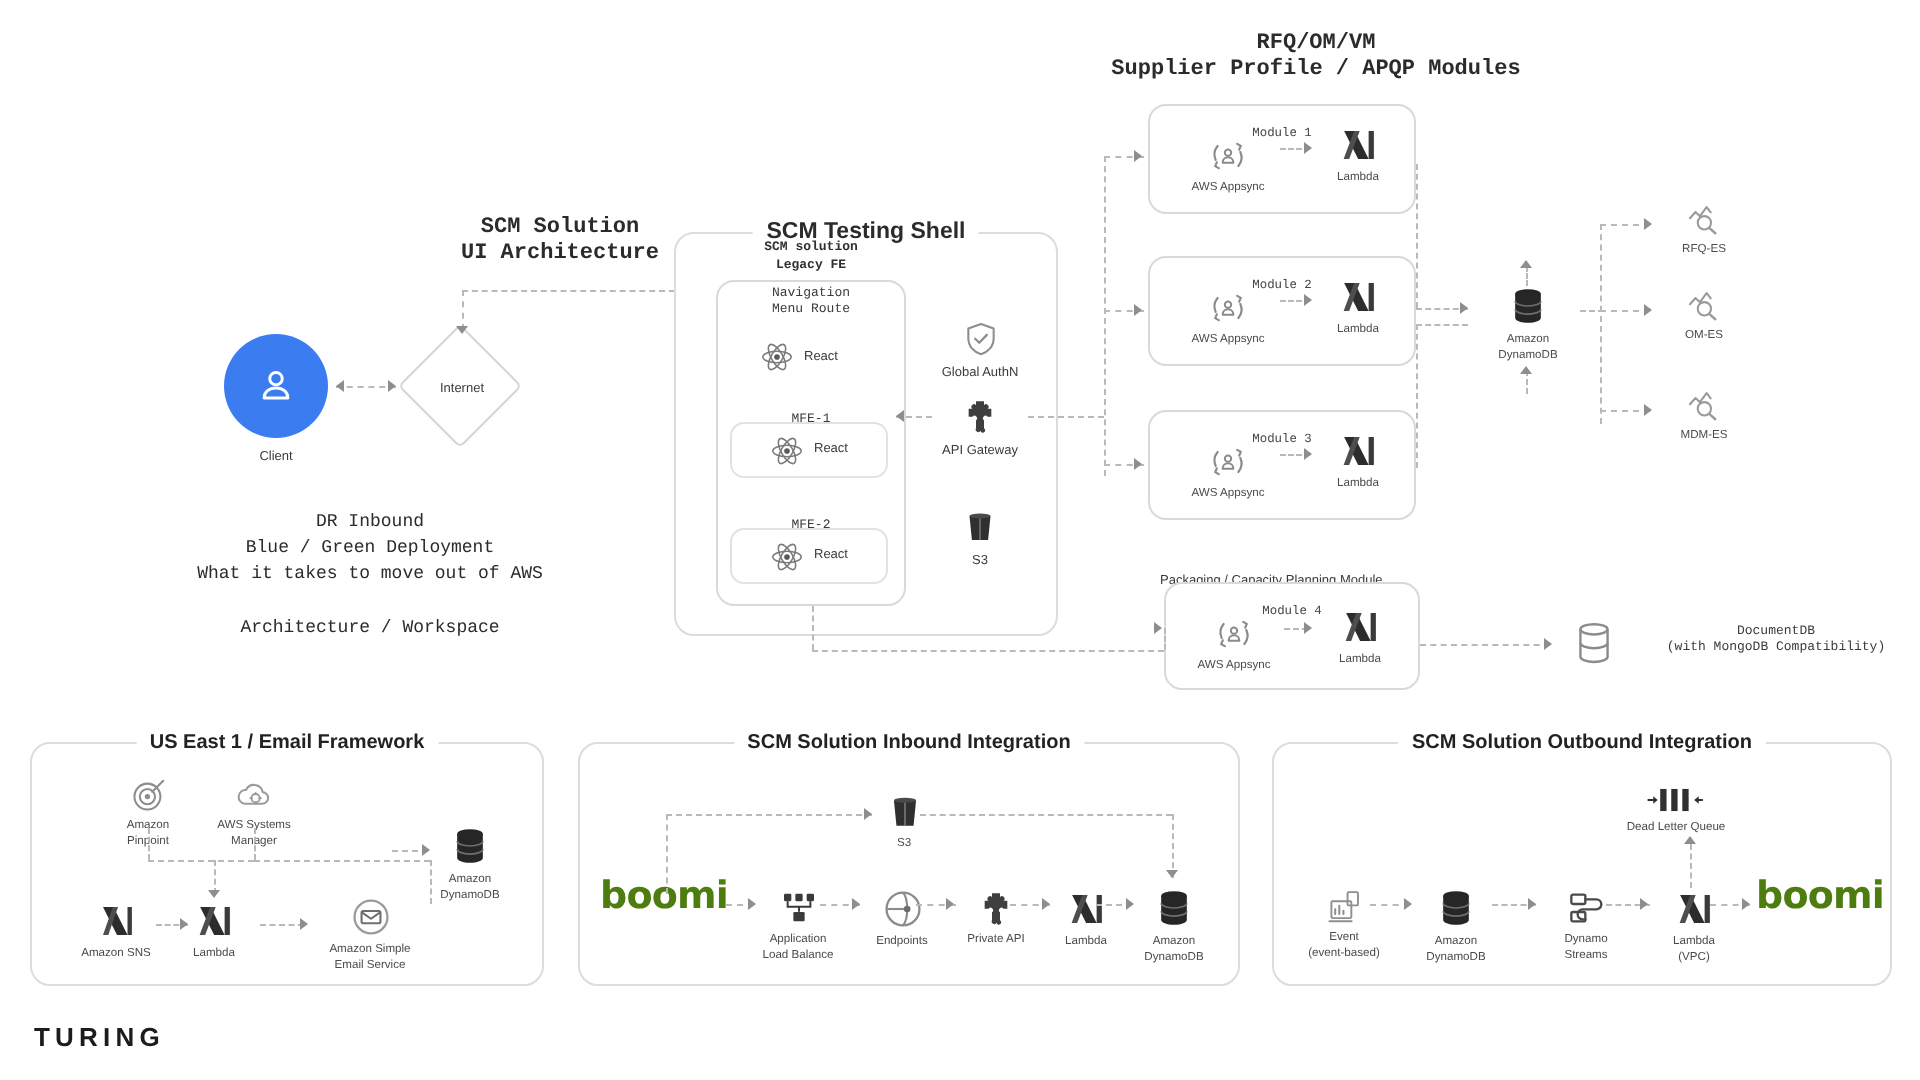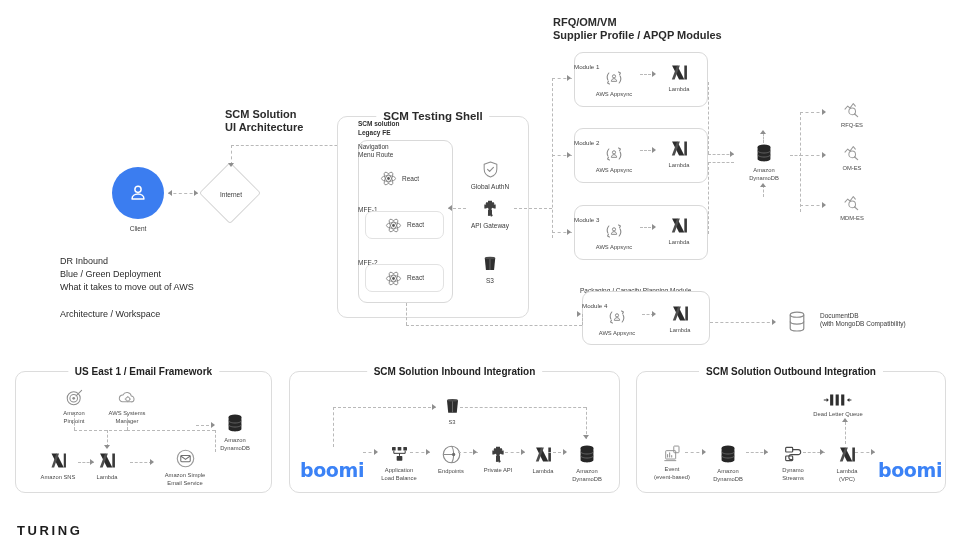--- a/index.html
+++ b/index.html
@@ -3,21 +3,21 @@
 <meta charset="utf-8">
 <style>
   * { box-sizing: border-box; margin:0; padding:0; }
   html,body { background:#ffffff; }
   body {
     width:960px; height:540px; position:relative;
     font-family:"Liberation Sans", sans-serif;
     color:#2f2f2f; overflow:hidden;
   }
   .abs { position:absolute; }
-  .ctr { text-align:left; }
+  .ctr { text-align:center;font-family:Liberation Mono, monospace; }
 
   
   .ttl      { font-size:11px; font-weight:700; color:#2b2b2b; line-height:13px; }
   .ttl-lg   { font-size:11.5px; font-weight:700; color:#2b2b2b; line-height:14px; }
   .lbl      { font-size:6.5px; color:#3a3a3a; line-height:8px; }
   .lbl-sm   { font-size:5.8px; color:#4a4a4a; line-height:7.5px; }
   .lbl-b    { font-size:6.5px; font-weight:700; color:#303030; line-height:8.5px; }
   .note     { font-size:9px; color:#2b2b2b; line-height:13px; }
   .panel-ttl{ font-size:10px; font-weight:700; color:#222; line-height:11px; }
   .mod-ttl  { font-size:6.2px; color:#444; }
@@ -53,23 +53,22 @@
     transform:rotate(45deg); border-radius:3px;
   }
   .diamond-label {
     position:absolute; inset:0; display:flex; align-items:center; justify-content:center;
     font-size:6.5px; color:#3a3a3a;
   }
   .react-chip {
     display:flex; align-items:center; gap:5px;
   }
   .boomi {
-    font-size:19px; font-weight:700; color:#3b82f6; letter-spacing:-0.4px;
+    font-size:19px; font-weight:700; color:#4d7c0f; letter-spacing:-0.4px;
     font-family:"DejaVu Sans", sans-serif;
-    margin-top:22px;
   }
   .turing {
     font-size:13px; font-weight:700; letter-spacing:2.6px; color:#1c1c1c;
   }
   .icon-wrap { display:flex; flex-direction:column; align-items:center; }
 </style>
 </head>
 <body>
 
 <div class="abs ctr" style="left:225px; top:108px; width:110px;">
@@ -597,13 +596,13 @@
 <div class="arr arr-r" style="left:702px; top:449px;"></div>
 <div class="hl" style="left:746px; top:452px; width:22px;"></div>
 <div class="arr arr-r" style="left:764px; top:449px;"></div>
 <div class="hl" style="left:803px; top:452px; width:22px;"></div>
 <div class="arr arr-r" style="left:820px; top:449px;"></div>
 <div class="hl" style="left:855px; top:452px; width:20px;"></div>
 <div class="arr arr-r" style="left:871px; top:449px;"></div>
 <div class="vl" style="left:845px; top:422px; height:22px;"></div>
 <div class="arr arr-u" style="left:842px; top:418px;"></div>
 
-<div class="abs turing" style="left:17px; top:511px;margin-top:12px;">TURING</div>
+<div class="abs turing" style="left:17px; top:511px;">TURING</div>
 
 </body></html>

